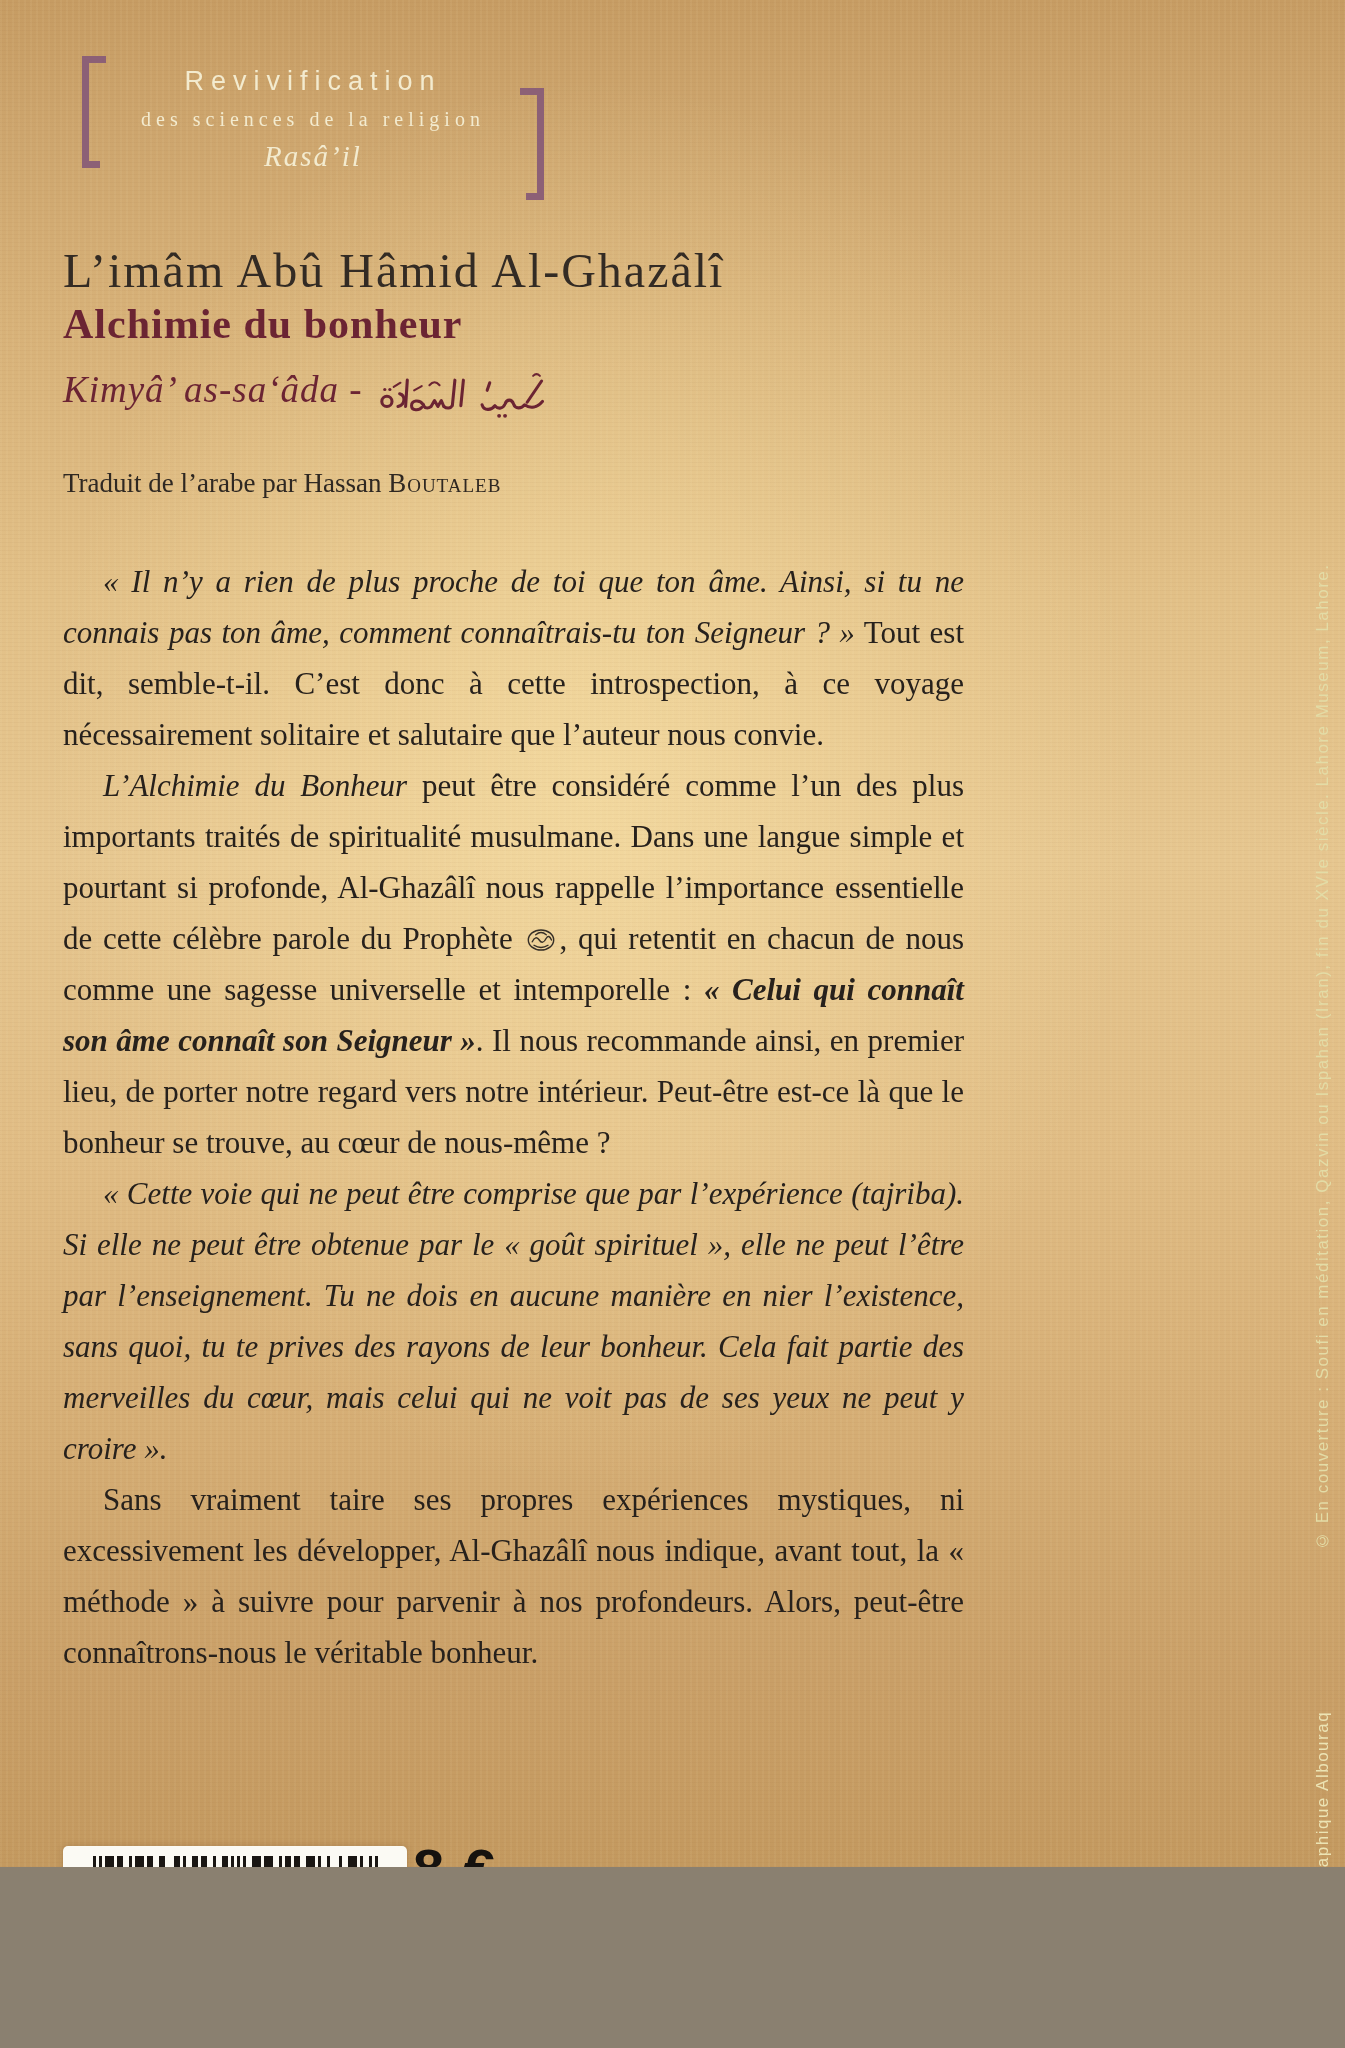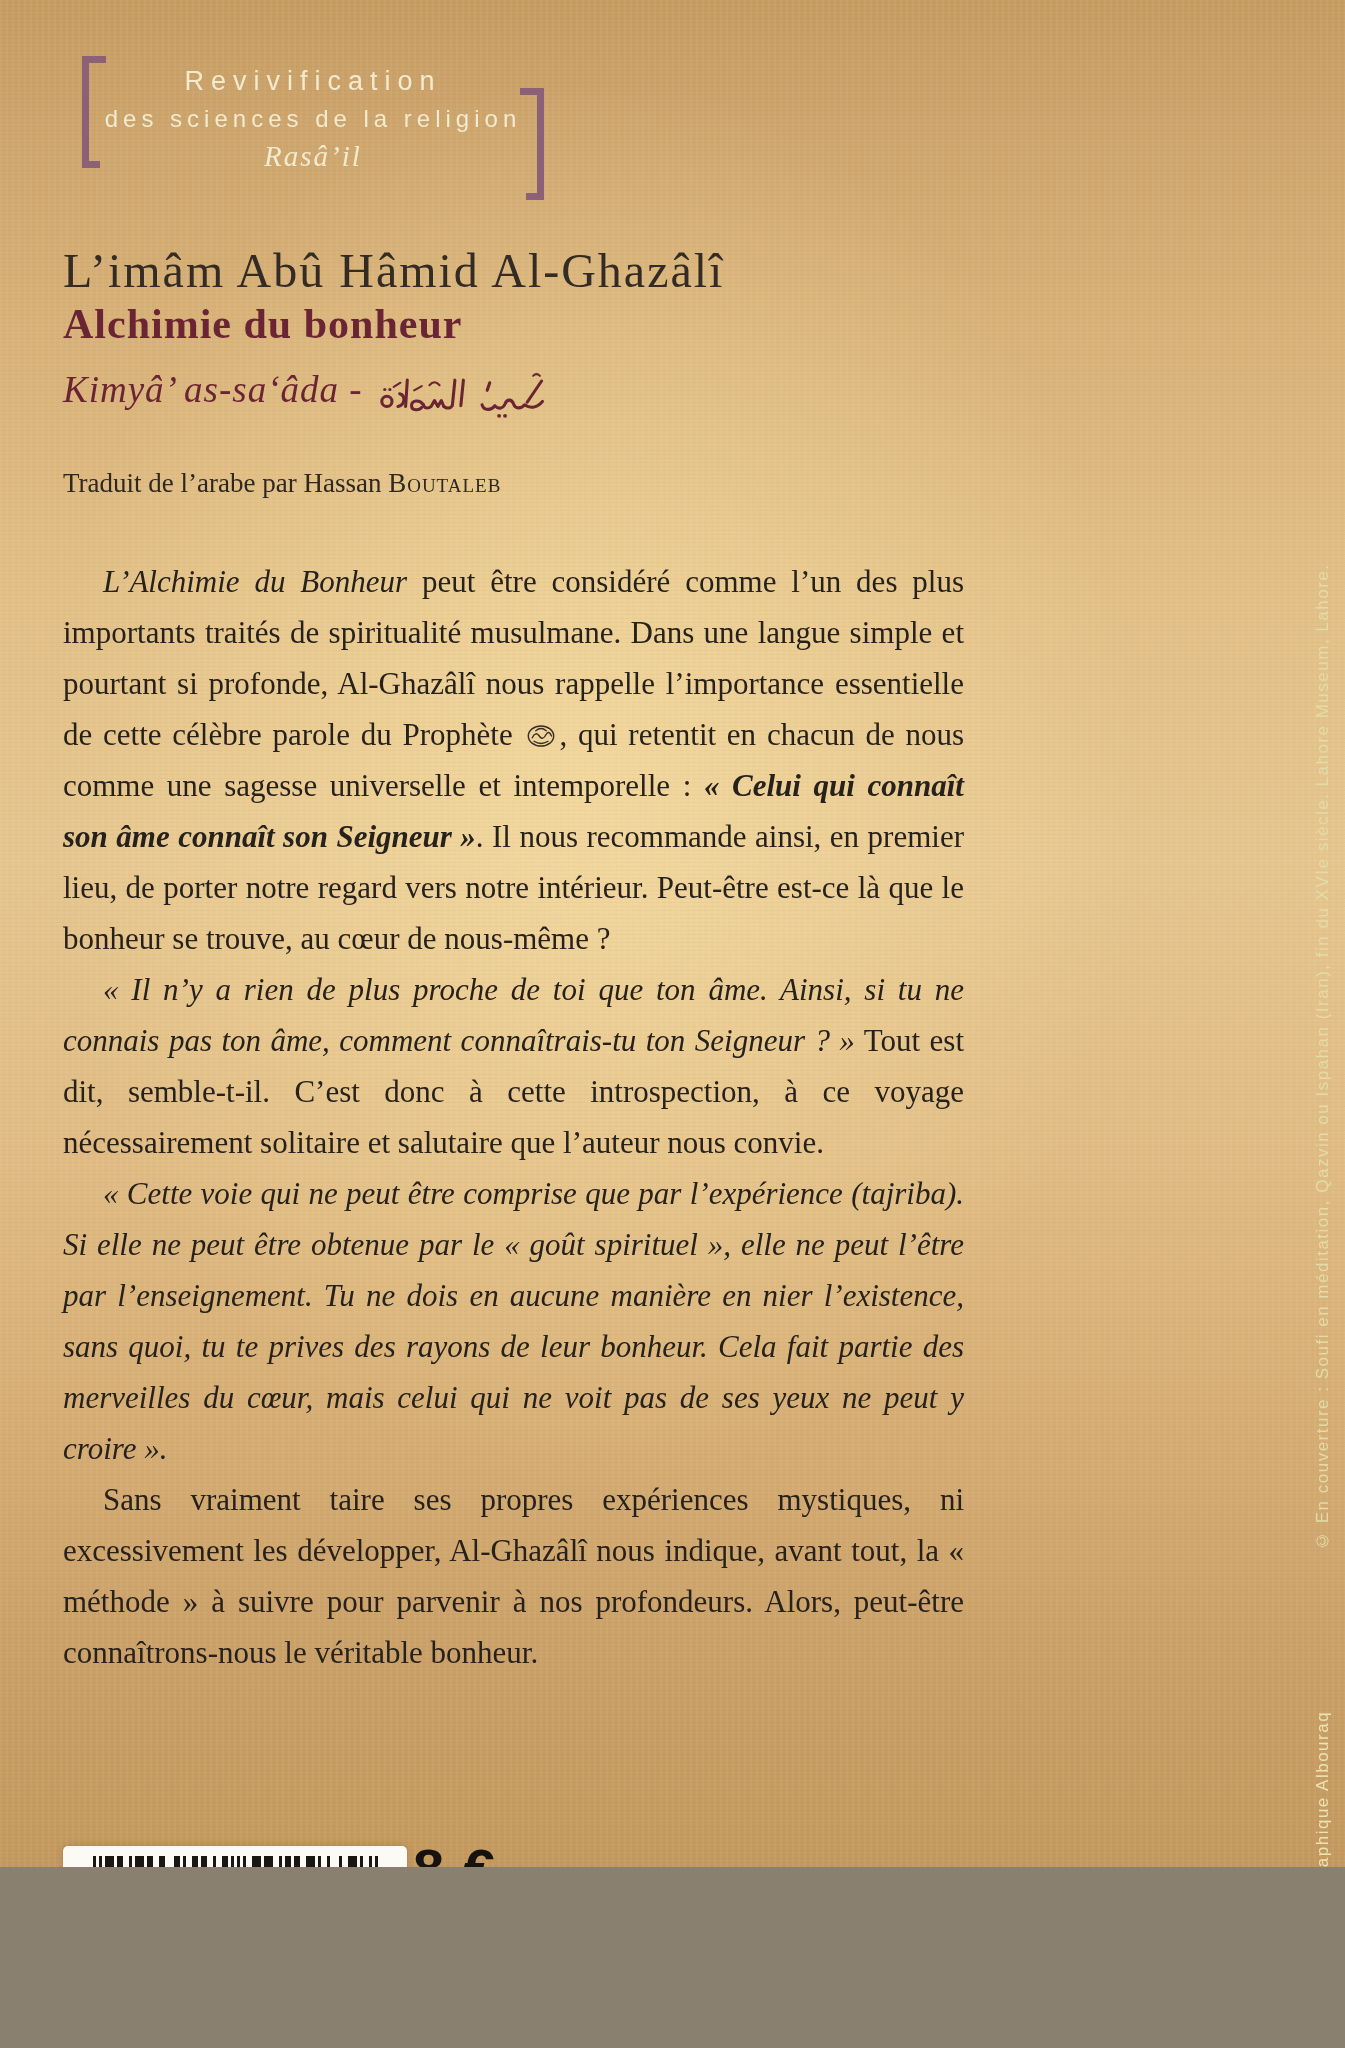--- a/index.html
+++ b/index.html
@@ -21,21 +21,21 @@
   .series{position:absolute; left:84px; top:54px; width:458px; height:130px;}
   .bracket{position:absolute; width:20px;}
   .bracket-left{left:-2px; top:2px; height:112px; border-left:7px solid #8c6076;}
   .bracket-left::before{content:''; position:absolute; left:0; top:0; width:17px; height:7px; background:#8c6076;}
   .bracket-left::after{content:''; position:absolute; left:0; bottom:0; width:11px; height:7px; background:#8c6076;}
   .bracket-right{right:-2px; top:34px; height:112px; border-right:7px solid #8c6076;}
   .bracket-right::before{content:''; position:absolute; right:0; top:0; width:17px; height:7px; background:#8c6076;}
   .bracket-right::after{content:''; position:absolute; right:0; bottom:0; width:11px; height:7px; background:#8c6076;}
   .series-text{position:absolute; left:14px; right:14px; top:8px; text-align:center; color:#f3ebcf;}
   .s-line1{font-family:"Liberation Sans",sans-serif; font-size:27px; letter-spacing:7px; line-height:38px; white-space:nowrap;}
-  .s-line2{font-family:Liberation Sans, sans-serif; font-size:24px; letter-spacing:5px; line-height:38px; white-space:nowrap;}
+  .s-line2{font-family:Liberation Serif, serif; font-size:20px; letter-spacing:5px; line-height:38px; white-space:nowrap;}
   .s-line3{font-family:"Liberation Serif",serif; font-style:italic; font-size:29px; letter-spacing:2px; line-height:36px;}
 
   
   .author{position:absolute; left:63px; top:228px; font-size:48px; letter-spacing:2px; color:#332b24; white-space:nowrap;margin-top:15px;}
   .title{position:absolute; left:63px; top:300px; font-size:42px; font-weight:bold; letter-spacing:1px; color:#6b2433; white-space:nowrap;}
   .subtitle{position:absolute; left:63px; top:368px; display:flex; align-items:flex-start; gap:12px; color:#6b2433;}
   .subtitle .translit{font-style:italic; font-size:37px; letter-spacing:1px; white-space:nowrap;}
   .subtitle svg{margin-top:2px;}
   .translator{position:absolute; left:63px; top:468px; font-size:27px; color:#2f2822; white-space:nowrap;}
   .translator .name{font-variant:small-caps; letter-spacing:1px;}
@@ -114,29 +114,29 @@
         <path d="M64,17 q6,-7 12,0" stroke-width="2.4"></path>
         <path d="M46,23 l9,-5" stroke-width="2.4"></path>
         <path d="M22,19 l8,-5" stroke-width="2.4"></path>
       </svg>
     </span>
   </div>
 
   <div class="translator"><span>Traduit de l’arabe par Hassan </span><span class="name">Boutaleb</span></div>
 
   <section class="body-text">
+      <p><span class="seg-i">« Il n’y a rien de plus proche de toi que ton âme. Ainsi, si tu ne connais pas ton âme, comment connaîtrais-tu ton Seigneur ? »</span><span class=""> Tout est dit, semble-t-il. C’est donc à cette introspection, à ce voyage nécessairement solitaire et salutaire que l’auteur nous convie.</span></p>
       <p><span class="seg-i">L’Alchimie du Bonheur</span><span class=""> peut être considéré comme l’un des plus importants traités de spiritualité musulmane. Dans une langue simple et pourtant si profonde, Al-Ghazâlî nous rappelle l’importance essentielle de cette célèbre parole du Prophète </span><span class="medallion" title="ﷺ">
   <svg viewBox="0 0 36 32" xmlns="http://www.w3.org/2000/svg" fill="none" stroke="#352e26" stroke-width="1.6" stroke-linecap="round">
     <ellipse cx="18" cy="16" rx="14.5" ry="11.5"></ellipse>
     <path d="M8,18 q4,-8 8,-2 q4,6 8,-2 q3,-5 6,2"></path>
     <path d="M10,22 q8,5 16,0"></path>
     <path d="M12,10 q6,-5 12,0"></path>
   </svg>
 </span><span class="">, qui retentit en chacun de nous comme une sagesse universelle et intemporelle : </span><span class="seg-bi">« Celui qui connaît son âme connaît son Seigneur »</span><span class="">. Il nous recommande ainsi, en premier lieu, de porter notre regard vers notre intérieur. Peut-être est-ce là que le bonheur se trouve, au cœur de nous-même ?</span></p>
-      <p><span class="seg-i">« Il n’y a rien de plus proche de toi que ton âme. Ainsi, si tu ne connais pas ton âme, comment connaîtrais-tu ton Seigneur ? »</span><span class=""> Tout est dit, semble-t-il. C’est donc à cette introspection, à ce voyage nécessairement solitaire et salutaire que l’auteur nous convie.</span></p>
       <p><span class="seg-i">« Cette voie qui ne peut être comprise que par l’expérience (tajriba). Si elle ne peut être obtenue par le « goût spirituel », elle ne peut l’être par l’enseignement. Tu ne dois en aucune manière en nier l’existence, sans quoi, tu te prives des rayons de leur bonheur. Cela fait partie des merveilles du cœur, mais celui qui ne voit pas de ses yeux ne peut y croire ».</span></p>
       <p><span class="">Sans vraiment taire ses propres expériences mystiques, ni excessivement les développer, Al-Ghazâlî nous indique, avant tout, la « méthode » à suivre pour parvenir à nos profondeurs. Alors, peut-être connaîtrons-nous le véritable bonheur.</span></p>
     </section>
 
   <aside class="vcredit photo">© En couverture : Soufi en méditation, Qazvin ou Ispahan (Iran), fin du XVIe siècle. Lahore Museum, Lahore.</aside>
   <aside class="vcredit atelier">Atelier Graphique Albouraq</aside>
 
   <div class="barcode-box">
     <svg class="barcode-bars" width="285" height="136" fill="#191613" xmlns="http://www.w3.org/2000/svg">
         <rect x="0" y="0" width="3" height="136"></rect>

